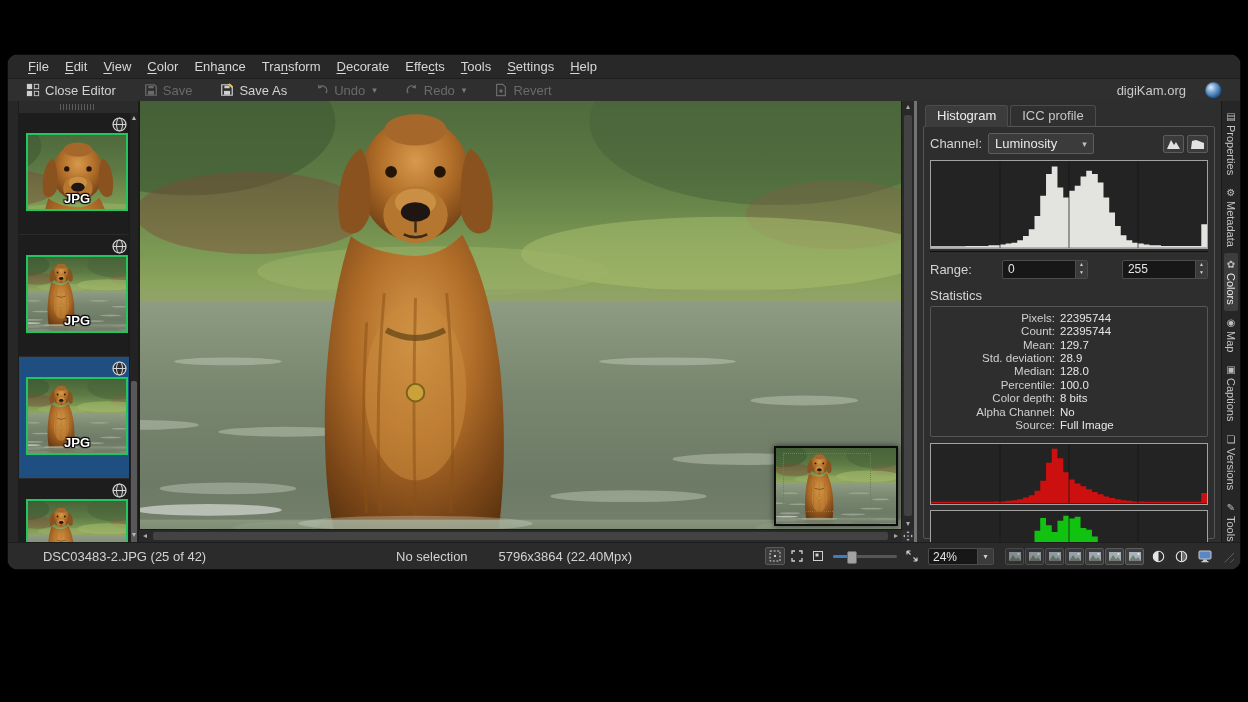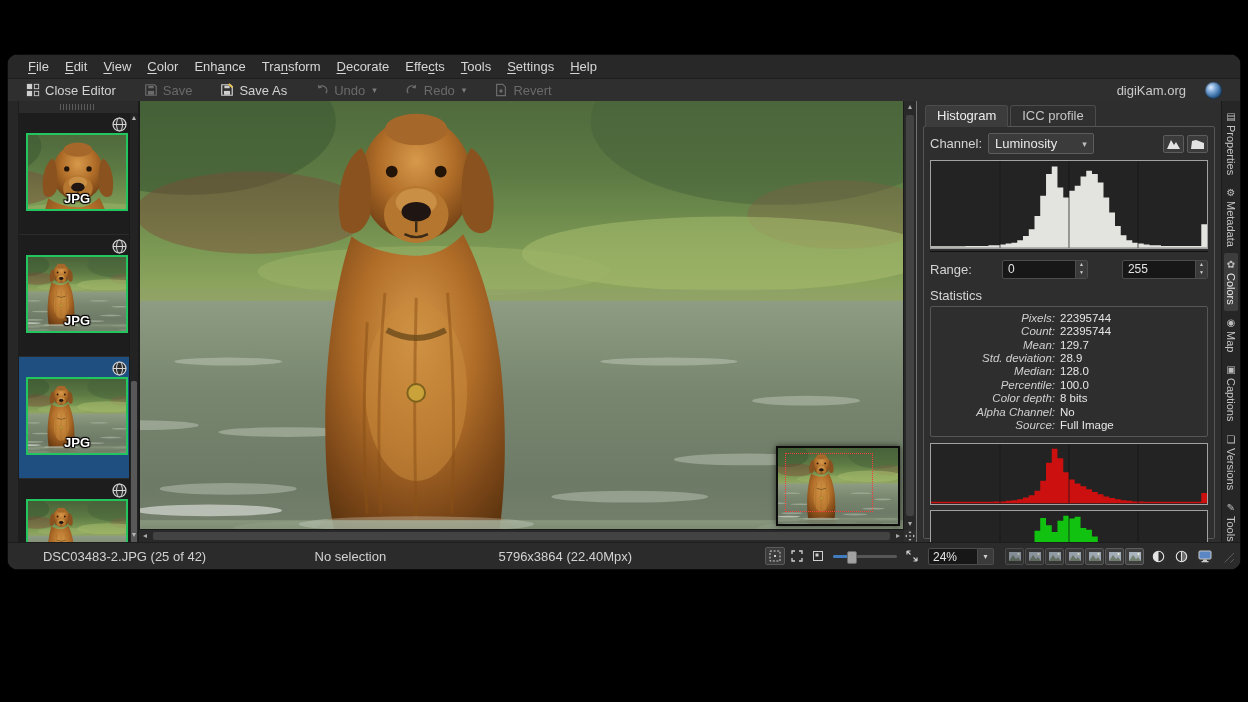--- a/index.html
+++ b/index.html
@@ -44,21 +44,21 @@
   .vscroll{position:absolute;right:0;top:0;bottom:12px;width:12px;background:#292929;border-left:1px solid #1b1b1b}
   .hscroll{position:absolute;left:0;right:12px;bottom:0;height:12px;background:#292929;border-top:1px solid #1b1b1b}
   .sarrow{position:absolute;color:#ababab;font-size:8px;width:12px;height:12px;line-height:12px;text-align:center}
   .vscroll .hnd{position:absolute;left:2px;width:8px;top:14px;bottom:14px;background:#434343;border-radius:2px}
   .hscroll .hnd{position:absolute;top:2px;height:8px;left:14px;right:14px;background:#434343;border-radius:2px}
   .corner{position:absolute;right:0;bottom:0;width:12px;height:12px;background:#2e2e2e;display:flex;align-items:center;justify-content:center}
   .navbox{position:absolute;right:16px;bottom:16px;width:120px;height:76px;border:2px solid #0c0c0c;background:#222;box-shadow:0 0 6px rgba(0,0,0,.6)}
   .navbox svg{display:block;width:120px;height:76px}
   .navrect{position:absolute;left:7px;top:5px;width:86px;height:57px;border:1px dotted #ff3b3b}
   
-  .rightpanel{width:292px;background:#2e2e2e;display:flex;flex-direction:column;padding:4px 6px 3px 6px;border-left:1px solid #737373}
+  .rightpanel{width:292px;background:#2e2e2e;display:flex;flex-direction:column;padding:4px 6px 3px 6px;border-left:3px solid #737373}
   .rp-tabs{display:flex;gap:2px;margin-left:2px}
   .rp-tab{font-size:13px;padding:2px 11px 3px;border:1px solid #4c4c4c;border-bottom:none;border-radius:3px 3px 0 0;background:#303030;color:#c6c6c6}
   .rp-tab.active{background:#3c3c3c;color:#ededed;position:relative;z-index:2;margin-bottom:-1px;padding-bottom:4px}
   .rp-frame{flex:1;border:1px solid #565656;border-radius:2px;padding:6px 6px 4px;display:flex;flex-direction:column;min-height:0}
   .chan-row{display:flex;align-items:center;gap:6px}
   .lbl{color:#d4d4d4;font-size:13px}
   .combo{display:flex;align-items:center;gap:25px;background:#3b3b3b;border:1px solid #5c5c5c;border-radius:2px;color:#e8e8e8;font-size:13px;padding:1px 6px;height:17px}
   .combo .dd{font-size:9px;color:#bdbdbd}
   .scalebtns{margin-left:auto;display:flex;gap:3px}
   .sbtn{width:19px;height:16px;background:#3b3b3b;border:1px solid #5c5c5c;border-radius:2px;display:flex;align-items:center;justify-content:center}
@@ -66,33 +66,33 @@
   .histbig svg,.histsm svg{display:block;width:100%;height:100%}
   .gradstrip{height:7px;margin-top:2px;background:linear-gradient(90deg,#000,#fff);border-top:1px solid #111}
   .range-row{display:flex;align-items:center;margin-top:8px}
   .spin{display:flex;width:84px;height:17px;border:1px solid #4c4c4c;background:#171717;border-radius:2px}
   .spin .val{flex:1;color:#e2e2e2;font-size:12px;padding:1px 5px}
   .spin .btns{width:11px;background:#3a3a3a;display:flex;flex-direction:column;border-left:1px solid #4c4c4c}
   .spin .btns span{flex:1;font-size:5px;color:#cfcfcf;text-align:center;line-height:7px}
   .stats-title{margin-top:9px;color:#d6d6d6;font-size:13px}
   .statsbox{margin-top:3px;border:1px solid #565656;border-radius:2px;padding:5px 8px 4px}
   .srow{display:flex;font-size:11.5px;line-height:13.4px}
-  .srow .sl{width:116px;text-align:right;font-style:italic;color:#d0d0d0}
+  .srow .sl{width:116px;text-align:right;color:#d0d0d0}
   .srow .sv{margin-left:5px;color:#e6e6e6}
   .histsm{margin-top:6px;height:62px;border:1px solid #a2a2a2;background:#232323}
   .histsm + .histsm{margin-top:5px}
   
   .sidetabs{width:18px;background:#262626;border-left:1px solid #191919;display:flex;flex-direction:column;padding-top:4px;align-items:center}
   .stab{writing-mode:vertical-rl;color:#c4c4c4;font-size:11px;padding:6px 1px;display:flex;align-items:center;gap:3px;border-radius:2px}
   .stab .ic{font-size:10px;color:#bdbdbd}
   .stab.active{background:#3d3d3d;color:#ececec}
   
   .statusbar{height:26px;background:#2b2b2b;border-top:1px solid #1d1d1d;display:flex;align-items:center;padding:0 6px 0 8px;font-size:13px;color:#d2d2d2}
   .sb-file{width:250px;text-align:center}
-  .sb-sel{width:270px;text-align:center}
+  .sb-sel{width:270px;text-align:right}
   .sb-size{width:225px;text-align:center}
   .sb-tools{display:flex;align-items:center;gap:3px;margin-left:102px}
   .sibtn{width:18px;height:16px;display:flex;align-items:center;justify-content:center;border-radius:2px}
   .sibtn.pressed{background:#3c3c3c;border:1px solid #5a5a5a}
   .slider{width:64px;height:16px;position:relative;margin:0 3px}
   .slider .trk{position:absolute;top:7px;left:0;right:0;height:3px;background:#565656;border-radius:2px}
   .slider .fill{position:absolute;top:7px;left:0;width:16px;height:3px;background:#3f7cc0;border-radius:2px}
   .slider .knob{position:absolute;top:3px;left:14px;width:8px;height:11px;background:#a2a2a2;border-radius:2px;border:1px solid #6a6a6a}
   .zoomcombo{display:flex;height:17px;margin-left:4px}
   .zoomcombo .zv{width:40px;background:#171717;border:1px solid #4c4c4c;color:#e4e4e4;font-size:12px;padding:1px 4px;border-radius:2px 0 0 2px}

